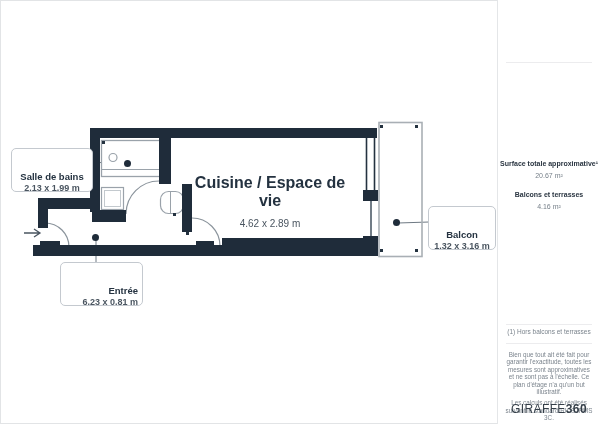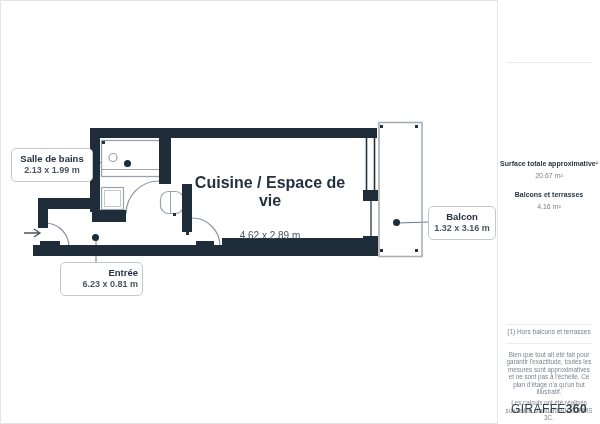--- a/index.html
+++ b/index.html
@@ -27,31 +27,31 @@
   .leaf{position:absolute;background:#1f2c3a;z-index:2;}
   .leaf-entry{left:40px;top:241px;width:20px;height:5px;}
   .leaf-main{left:196px;top:241px;width:18px;height:5px;}
   .dot{position:absolute;width:7px;height:7px;border-radius:50%;background:#1f2c3a;z-index:3;}
   .dot-bath{left:124px;top:160px;}
   .dot-entry{left:92px;top:234px;}
   .dot-balc{left:393px;top:219px;}
   
   .tag{
     position:absolute;z-index:4;background:#fff;border:1px solid #c4c9cf;
-    border-radius:5px;text-align:center;padding:3px 4px;box-sizing:border-box;
+    border-radius:5px;text-align:center;padding:21px 4px;box-sizing:border-box;
     white-space:nowrap;
   }
   .tag .t{font-size:9.5px;font-weight:bold;color:#243240;line-height:13px;}
   .tag .d{font-size:9px;color:#4a5560;line-height:11px;font-weight:bold;}
   .tag-bath{left:11px;top:148px;width:82px;height:34px;}
   .tag-entry{left:60px;top:262px;width:83px;height:34px;text-align:right;}
   .tag-balc{left:428px;top:206px;width:68px;height:34px;}
   .room-text{position:absolute;left:190px;top:174px;width:160px;text-align:center;z-index:3;}
   .room-text .t{font-size:16px;font-weight:bold;color:#243240;}
-  .room-text .d{font-size:10px;color:#4a5560;margin-top:20px;}
+  .room-text .d{font-size:10px;color:#4a5560;margin-top:8px;}
   
   .sidebar{
     position:absolute;left:497px;top:0;width:103px;height:424px;
     border-left:1px solid #e4e6e8;box-sizing:border-box;background:#fff;z-index:5;
   }
   .divider{position:absolute;left:8px;right:8px;height:1px;background:#ececee;}
   .logo{position:absolute;top:12px;left:0;width:100%;text-align:center;}
   .logo-name{font-size:13px;font-weight:bold;color:#1d2936;letter-spacing:.2px;margin-top:1px;}
   .logo-tag{width:38px;height:2px;background:#d4d7da;margin:4px auto 0;}
   .surface{position:absolute;top:160px;left:0;width:100%;text-align:center;}

